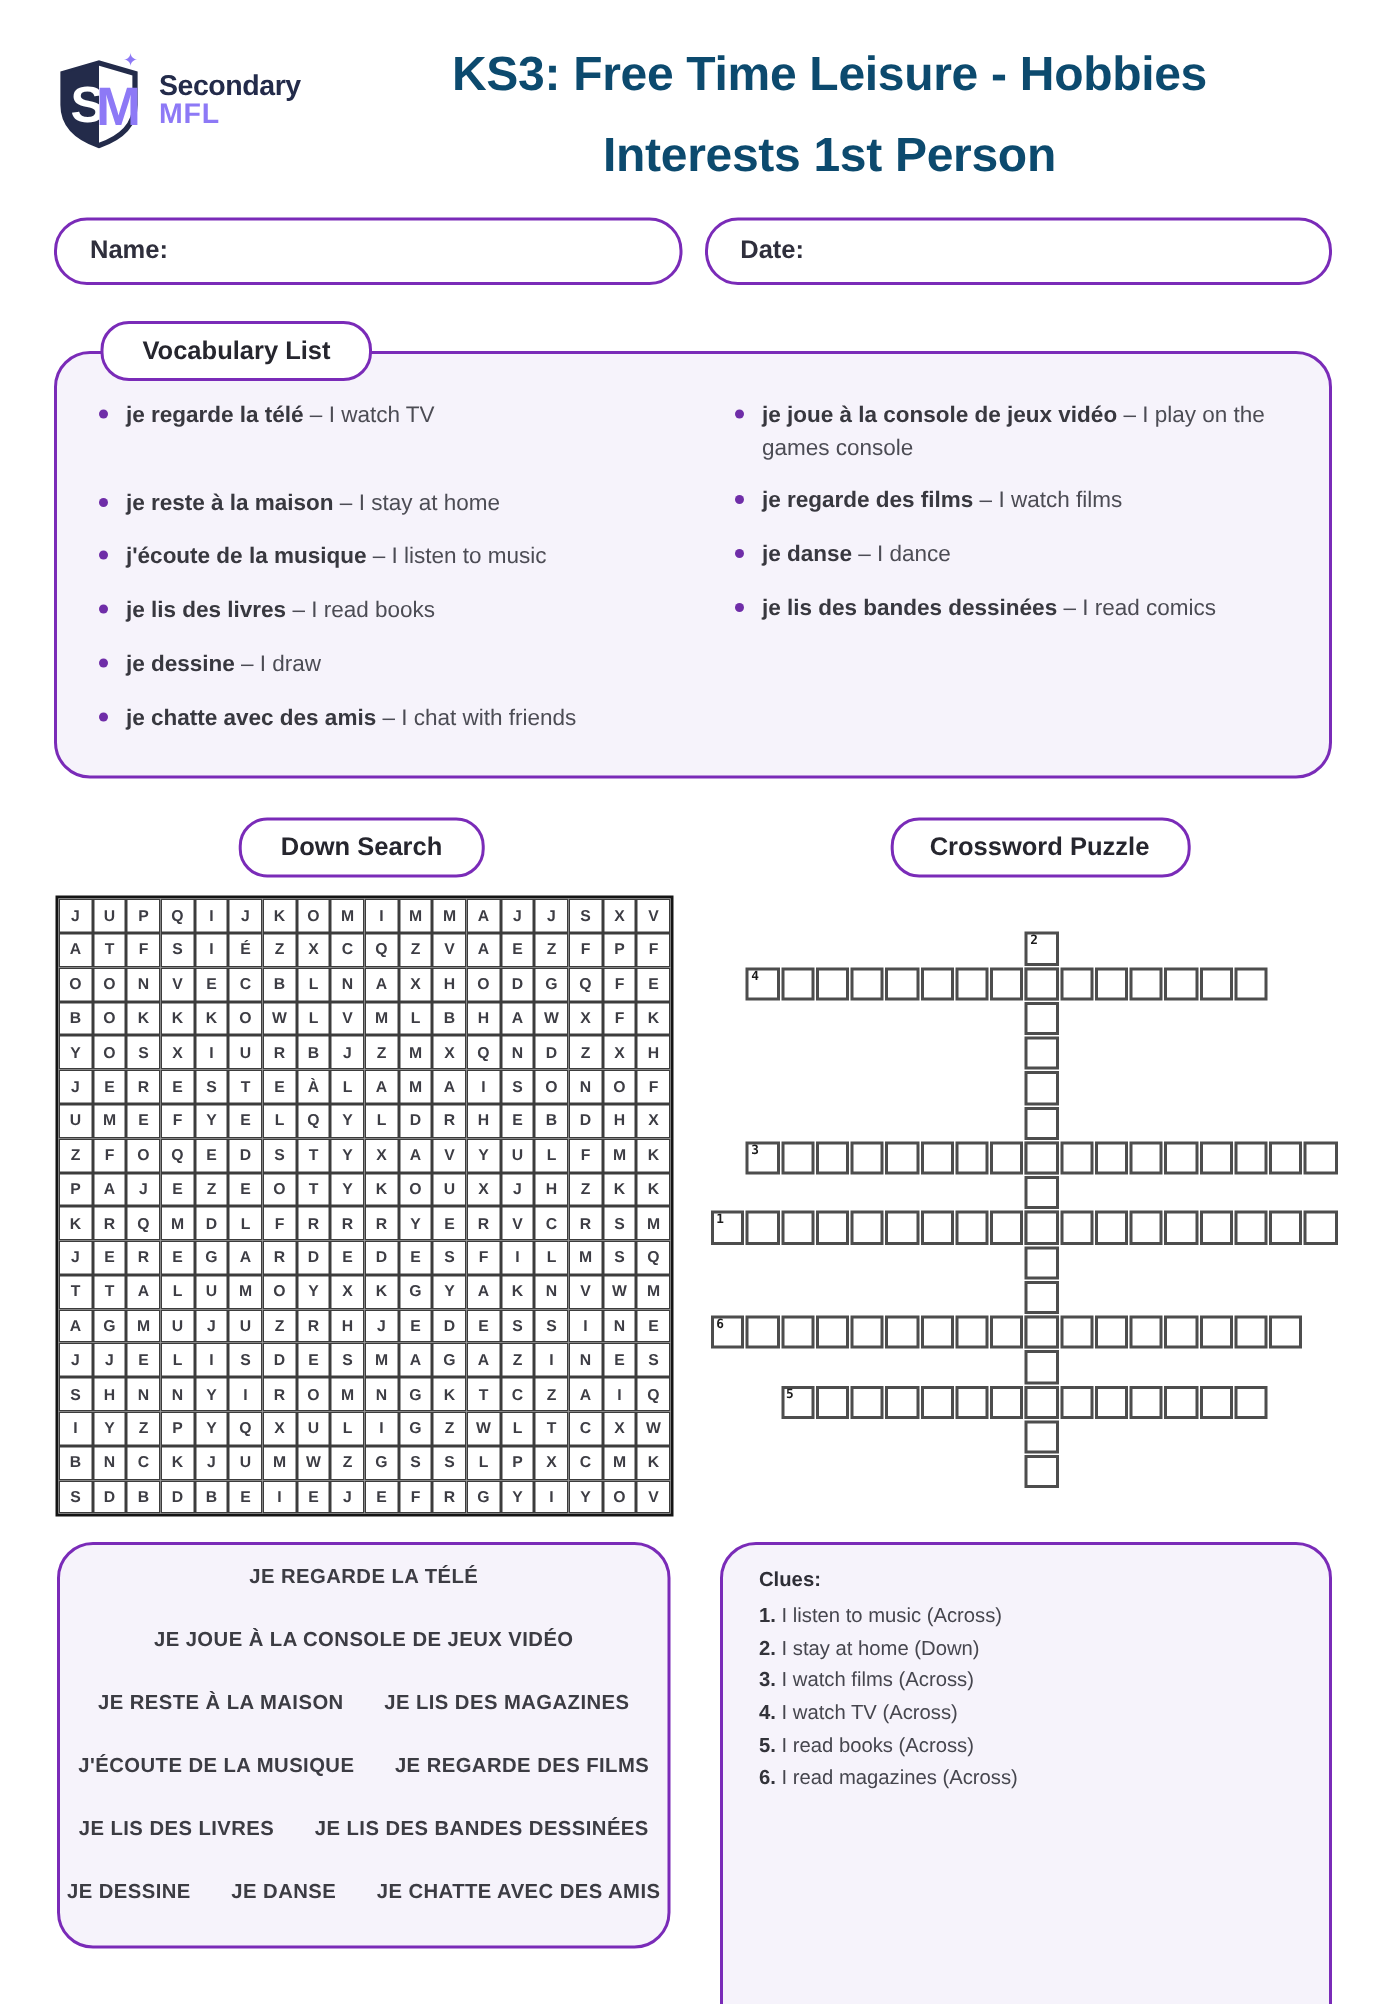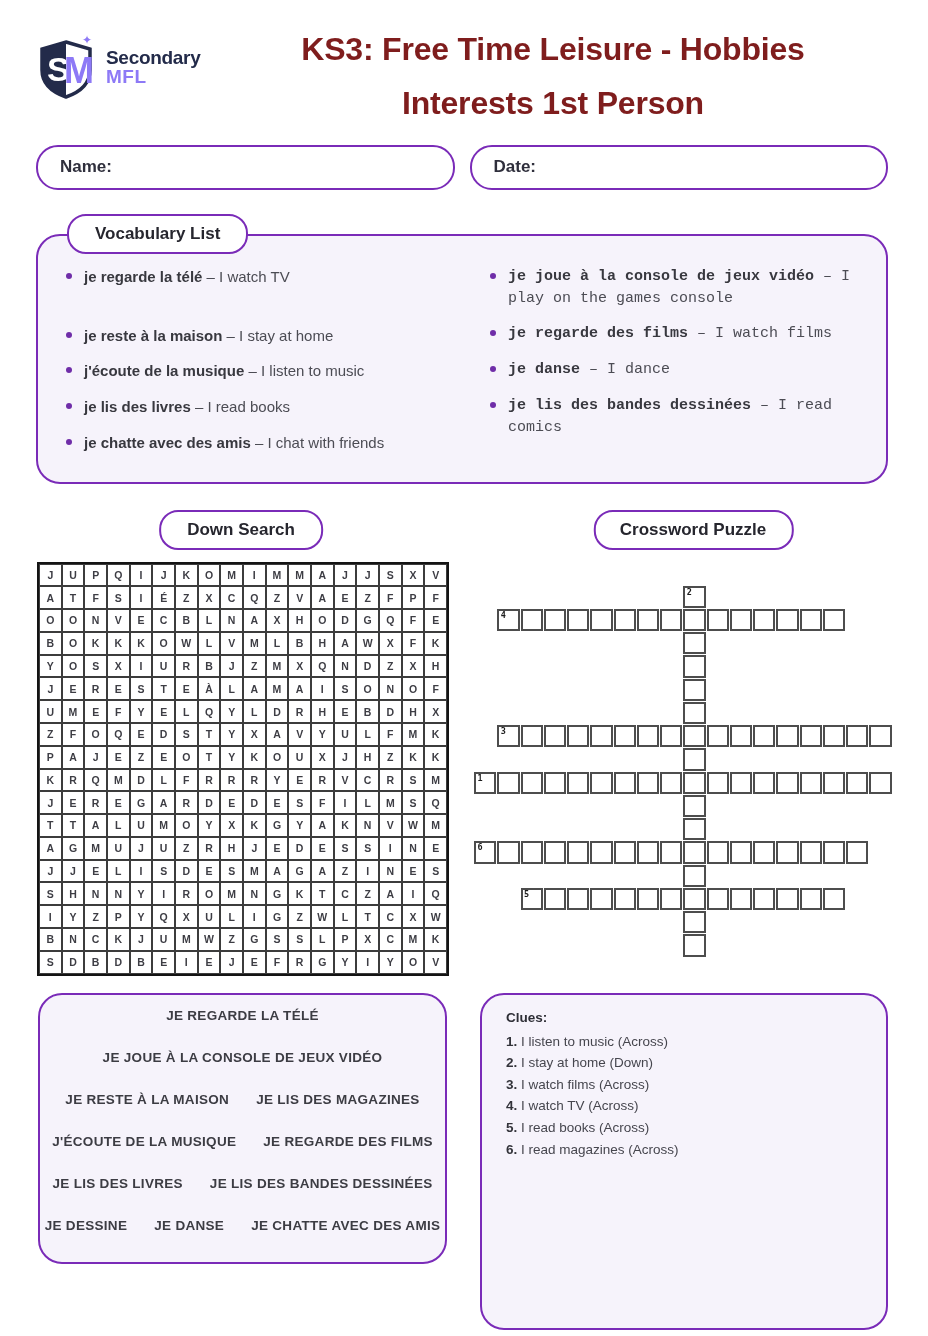--- a/index.html
+++ b/index.html
@@ -8,42 +8,42 @@
     width:928px; height:1336px; position:relative; overflow:hidden;
     font-family:"Liberation Sans", sans-serif; color:#3e3e45;
   }
   
   .header { display:flex; align-items:flex-start; padding:22px 30px 0 38px; }
   .logo-block { width:190px; flex:0 0 auto; display:flex; align-items:center; gap:6px; padding-top:12px; }
   .logo-text { line-height:1.02; font-weight:bold; }
   .logo-text .brand-top { font-size:19px; color:#232b4a; letter-spacing:-0.3px; }
   .logo-text .brand-bottom { font-size:19px; color:#8d79f6; letter-spacing:0.5px; }
   .title-block { flex:1; text-align:center; padding-right:20px; }
-  .title-line { font-size:32px; font-weight:800; color:#7f1d1d; line-height:1.7; letter-spacing:-0.2px; }
+  .title-line { font-size:32px; font-weight:800; color:#0c4a6e; line-height:1.7; letter-spacing:-0.2px; }
   
   .fields-row { display:flex; gap:15px; margin:14px 40px 0 36px; }
   .field-box {
     flex:1; height:45px; border:2.5px solid #7a2bb8; border-radius:22px;
     display:flex; align-items:center; padding-left:22px; background:#fff;
   }
   .field-label { font-size:17px; font-weight:bold; color:#2f2f3c; }
   
   .vocab-section { position:relative; margin:44px 40px 0 36px; }
   .pill {
     border:2.5px solid #7a2bb8; border-radius:19px; background:#fff;
     font-size:17px; font-weight:bold; color:#26262e;
     padding:8px 26px; display:inline-block; white-space:nowrap;
   }
   .vocab-pill { position:absolute; top:-20px; left:31px; z-index:2; }
   .vocab-box {
     border:2.5px solid #7a2bb8; border-radius:24px; background:#f6f3fb;
     padding:30px 24px 14px 24px; display:flex; min-height:230px;
   }
   .vocab-col { width:50%; }
-  .vocab-col.right { padding-left:24px;font-family:Liberation Mono, monospace; }
+  .vocab-col.right { padding-left:24px; }
   .vocab-item { display:flex; margin-bottom:14px; font-size:15px; line-height:1.45; }
   .vocab-col.left .vocab-item:first-child { margin-bottom:37px; }
   .bullet { width:6px; height:6px; border-radius:50%; background:#6f2da8; margin:7px 12px 0 4px; flex:0 0 auto; }
   .fr { font-weight:bold; color:#38383f; }
   .en { color:#4c4c54; }
   
   .puzzle-pills { position:relative; height:38px; margin-top:26px; }
   .ws-pill { position:absolute; left:241px; transform:translateX(-50%); }
   .cw-pill { position:absolute; left:694px; transform:translateX(-50%);padding-left:24px; }
   
@@ -133,20 +133,24 @@
         <div class="vocab-item">
           <span class="bullet"></span>
           <span class="en"><span class="fr">j'écoute de la musique</span> – I listen to music</span>
         </div>
         <div class="vocab-item">
           <span class="bullet"></span>
           <span class="en"><span class="fr">je lis des livres</span> – I read books</span>
         </div>
         <div class="vocab-item">
           <span class="bullet"></span>
+          <span class="en"><span class="fr">je dessine</span> – I draw</span>
+        </div>
+        <div class="vocab-item">
+          <span class="bullet"></span>
           <span class="en"><span class="fr">je chatte avec des amis</span> – I chat with friends</span>
         </div>
       </div>
     <div class="vocab-col right">
         <div class="vocab-item">
           <span class="bullet"></span>
           <span class="en"><span class="fr">je joue à la console de jeux vidéo</span> – I play on the games console</span>
         </div>
         <div class="vocab-item">
           <span class="bullet"></span>

